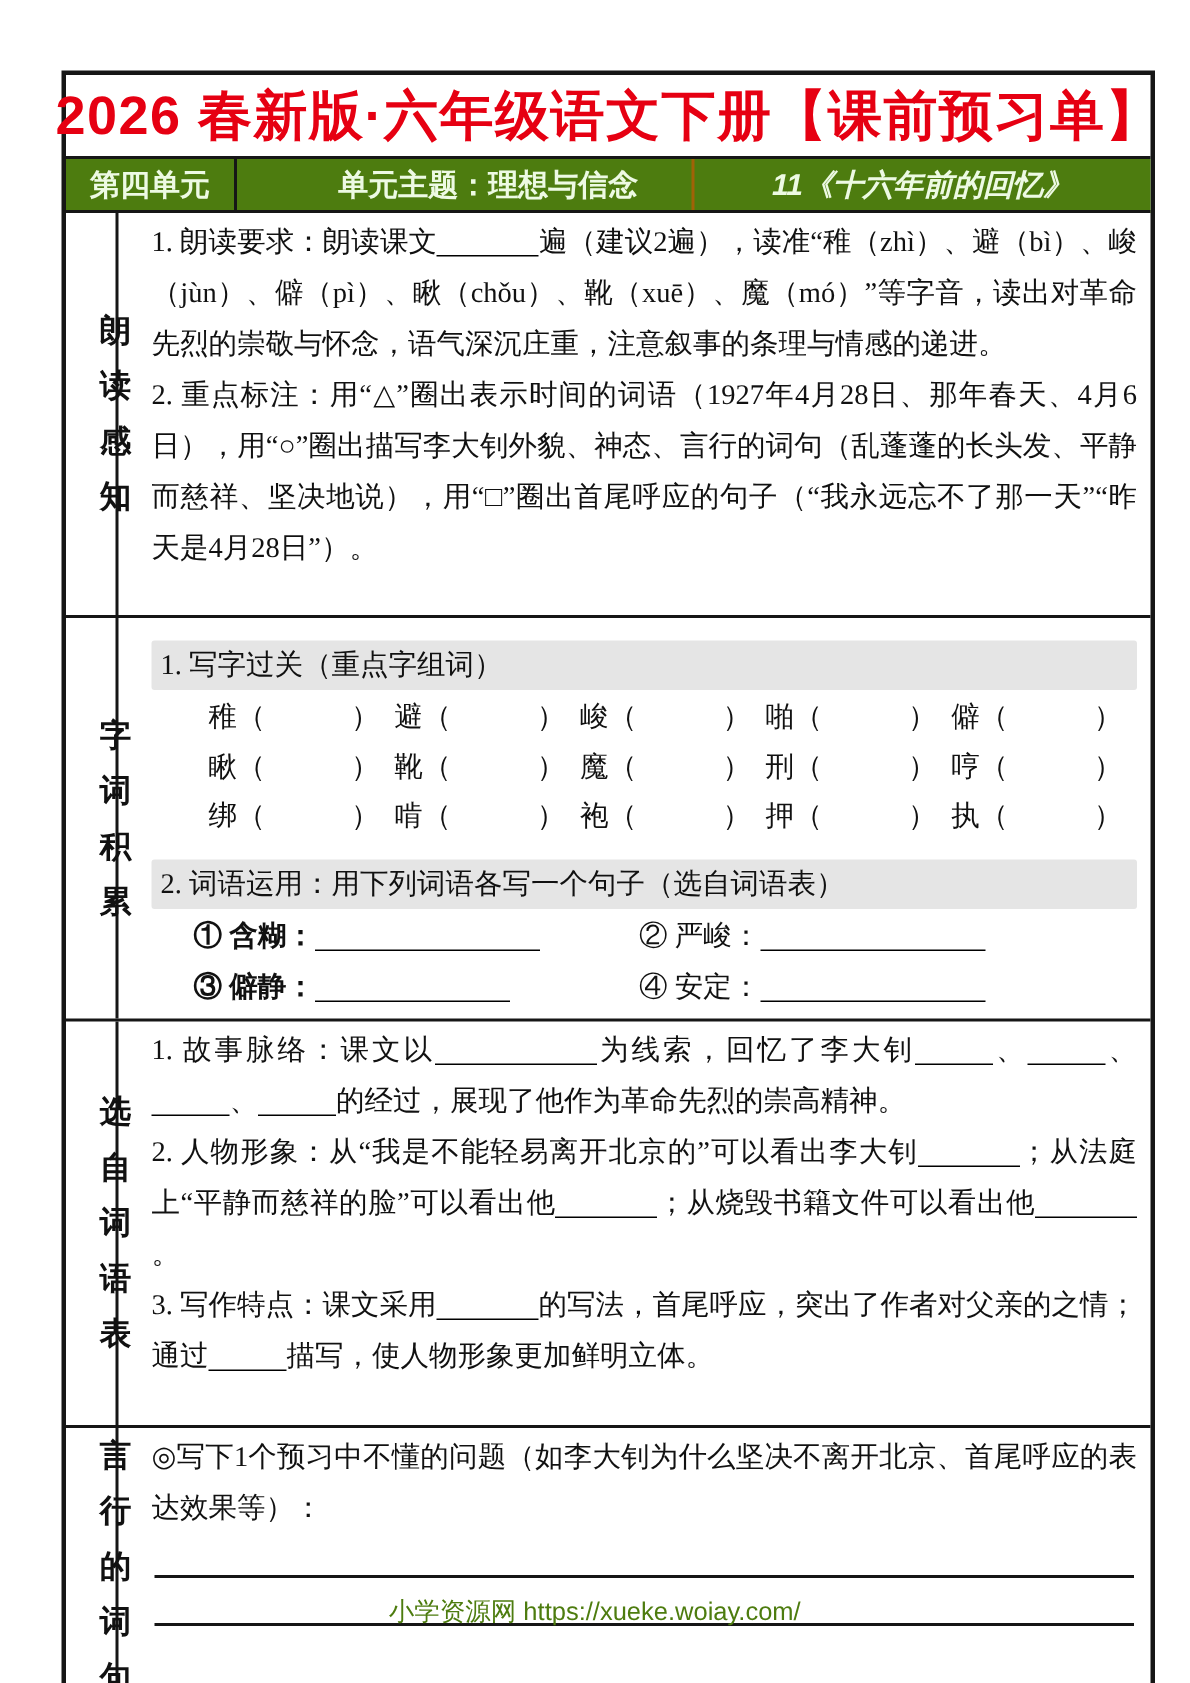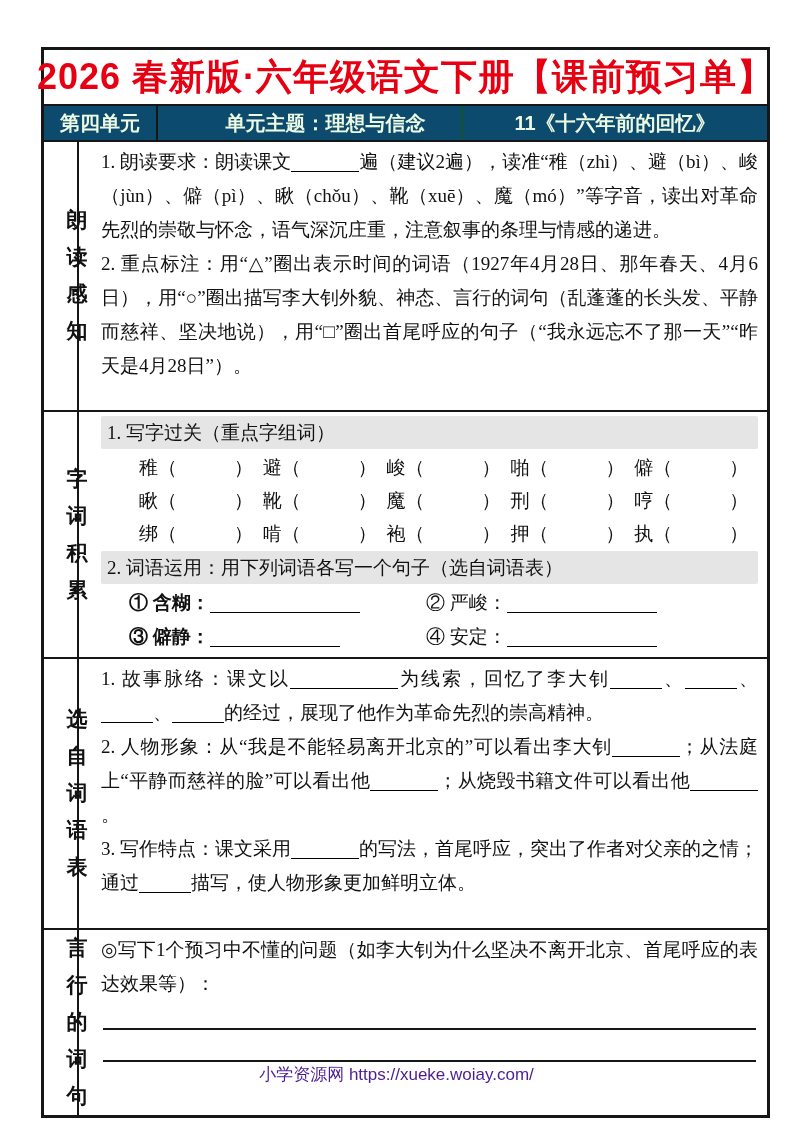--- a/index.html
+++ b/index.html
@@ -6,27 +6,27 @@
   html,body { width:793px; height:1122px; background:#ffffff; }
   body { position:relative; font-family:"Liberation Serif","DejaVu Serif",serif; color:#111; }
 
   .sheet { position:absolute; left:41px; top:47px; width:729px; border:3px solid #161616; background:#fff; }
 
   .title-row { height:56px; display:flex; align-items:center; justify-content:center;
                border-bottom:2px solid #161616; }
   .title-row h1 { font-family:"Liberation Sans","DejaVu Sans",sans-serif; font-weight:bold;
                   font-size:36px; color:#e60012; letter-spacing:1px; white-space:nowrap; }
 
-  .green-row { display:flex; height:36px; background:#0c4a6e; border-bottom:2px solid #161616;
+  .green-row { display:flex; height:36px; background:#4d7c0f; border-bottom:2px solid #161616;
                font-family:"Liberation Sans","DejaVu Sans",sans-serif; font-weight:bold;
                color:#edfae3; font-size:20px; }
   .green-cell { display:flex; align-items:center; justify-content:center; }
   .gc1 { width:112px; }
   .gc2 { width:305px; border-left:2px solid #161616;padding-left:32px; }
-  .gc3 { flex:1; border-left:2px solid #14532d; }
+  .gc3 { flex:1; border-left:2px solid #a16207;font-style:italic; }
 
   .section { display:flex; border-bottom:2px solid #161616; }
   .section:last-child { border-bottom:none; }
   .label-cell { width:34px; border-right:2px solid #161616; display:flex; align-items:center; justify-content:center;padding-left:33px; }
   .vlabel { width:24px; text-align:center; font-weight:bold; font-size:21px; line-height:37px;
             word-break:break-all; }
   .content-cell { flex:1; padding:3px 9px 3px 22px; overflow:hidden; }
 
   .para { font-size:19px; line-height:34px; text-align:justify; }
   .s1 { min-height:270px; }
@@ -35,33 +35,33 @@
   .s4 { min-height:128px; }
 
   .bl { display:inline-block; height:1.05em; border-bottom:1.6px solid #000; vertical-align:-4px; }
   .sm  { width:52px; }
   .md  { width:68px; }
   .lg  { width:108px; }
   .xl  { width:150px; }
   .w130{ width:130px; }
 
   .band { background:#e5e5e5; border-radius:2px; line-height:33px; font-size:19px;
-          padding:0 6px; margin:1px 0 2px 0; }
+          padding:0 6px; margin:12px 0 2px 0; }
   .char-row { display:flex; padding-left:38px; line-height:33px; font-size:19px; }
   .char-row .char-cell { width:124px; display:inline-block; }
 
   .sent-row { display:flex; padding-left:28px; line-height:33px; }
   .half-l { width:297px;font-weight:bold; }
   .half-r { flex:1; }
 
   .write-line { border-bottom:2px solid #161616; height:29px; margin:0 2px; }
   .write-line + .write-line { height:32px; }
 
   .footer { position:absolute; left:0; right:0; top:1063px; text-align:center;
-            font-family:"Liberation Sans","DejaVu Sans",sans-serif; font-size:17px; color:#4c1d95; }
+            font-family:"Liberation Sans","DejaVu Sans",sans-serif; font-size:17px; color:#4d7c0f; }
 </style>
 </head>
 <body>
 
 <div class="sheet">
 
   <div class="title-row">
     <h1>2026 春新版·六年级语文下册【课前预习单】</h1>
   </div>
 

